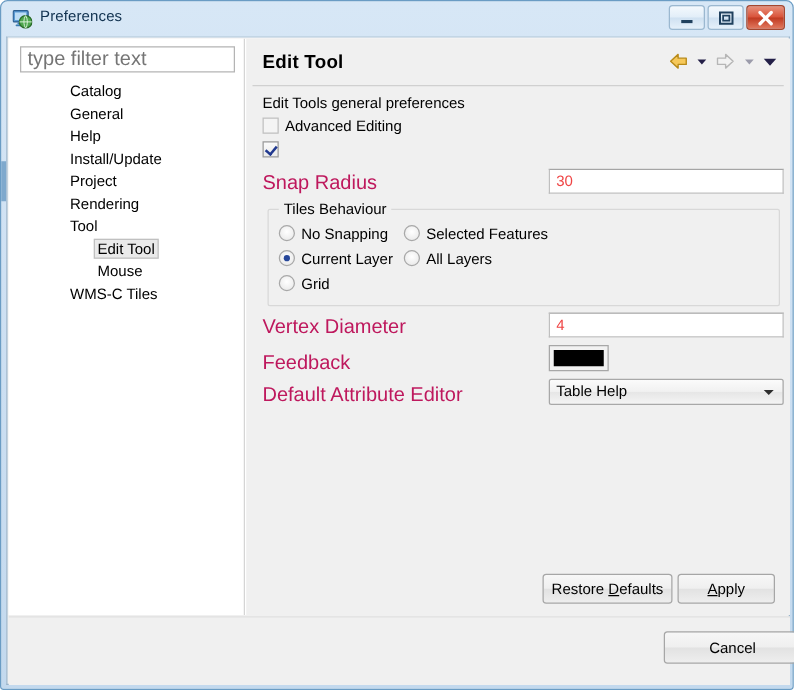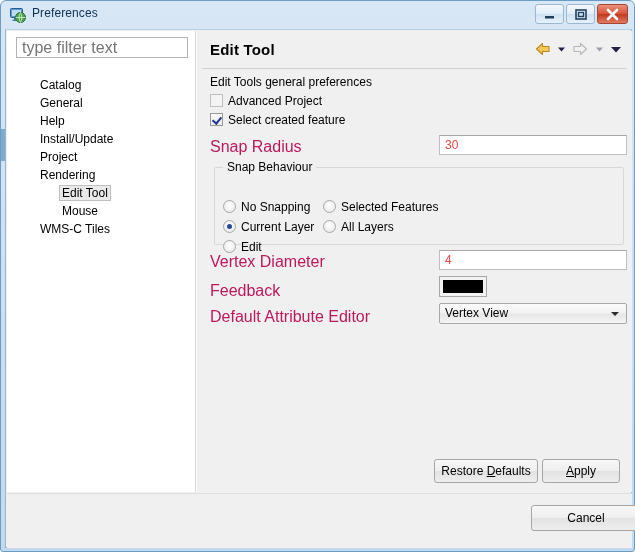--- a/index.html
+++ b/index.html
@@ -124,23 +124,22 @@
     background: #ffffff;
     font-family: "Liberation Sans", sans-serif;
     font-size: 16px;
     color: #808080;
     padding: 0 0 0 5px;
     line-height: 19px;
     outline: none;
   }
   #tree-list {
     position: absolute;
-    left: 0; top: 33px;
+    left: 16px; top: 33px;
     width: 188px;
-    margin-top: 12px;
   }
   .tree-row {
     height: 18px;
     line-height: 18px;
     font-size: 12px;
     color: #000000;
     white-space: nowrap;
     padding-left: 30px;
     box-sizing: border-box;
   }
@@ -272,21 +271,20 @@
     background: #f0f0f0;
     padding: 0 4px;
     font-size: 12px;
     color: #000000;
   }
   .radio-row {
     position: absolute;
     font-size: 12px;
     color: #000000;
     white-space: nowrap;
-    margin-top: 20px;
   }
   .radio {
     display: inline-block;
     width: 13px; height: 13px;
     box-sizing: border-box;
     border: 1px solid #a8a8a8;
     border-radius: 50%;
     background: radial-gradient(circle at 50% 40%, #ffffff 0%, #ededed 70%, #e2e2e2 100%);
     vertical-align: -2px;
     margin-right: 5px;
@@ -449,20 +447,21 @@
 
       <div id="tree-pane">
         <input id="filter-input" type="text" placeholder="type filter text" style="">
         <div id="tree-list">
           <div class="tree-row"><span class="label-box">Catalog</span></div>
           <div class="tree-row"><span class="label-box">General</span></div>
           <div class="tree-row"><span class="label-box">Help</span></div>
           <div class="tree-row"><span class="label-box">Install/Update</span></div>
           <div class="tree-row"><span class="label-box">Project</span></div>
           <div class="tree-row"><span class="label-box">Rendering</span></div>
+          <div class="tree-row"><span class="label-box">Tool</span></div>
           <div class="tree-row child selected"><span class="label-box">Edit Tool</span></div>
           <div class="tree-row child"><span class="label-box">Mouse</span></div>
           <div class="tree-row"><span class="label-box">WMS-C Tiles</span></div>
         </div>
       </div>
 
       <div id="right-pane">
 
         <div id="page-title">Edit Tool</div>
 
@@ -492,59 +491,59 @@
               <path d="M1 5 L11 5 L6 10.5 Z" fill="#231f47"></path>
             </svg>
           </span>
         </div>
 
         <div id="title-sep"></div>
 
         <div id="section-caption">Edit Tools general preferences</div>
 
         <div class="chk-row" id="row-advanced">
-          <span class="chkbox disabled"></span><span>Advanced Project</span>
+          <span class="chkbox disabled"></span><span>Advanced Editing</span>
         </div>
         <div class="chk-row" id="row-select">
-          <span class="chkbox checked"></span><span>Select created feature</span>
+          <span class="chkbox checked"></span>
         </div>
 
         <div class="field-label" id="label-snap-radius">Snap Radius</div>
         <input class="text-field" id="field-snap-radius" type="text" value="30" style="">
 
         <div id="group-snap"></div>
-        <div id="group-snap-title">Snap Behaviour</div>
+        <div id="group-snap-title">Tiles Behaviour</div>
 
         <div class="radio-row" id="r-no-snapping">
           <span class="radio"></span><span>No Snapping</span>
         </div>
         <div class="radio-row" id="r-selected-feat">
           <span class="radio"></span><span>Selected Features</span>
         </div>
         <div class="radio-row" id="r-current-layer">
           <span class="radio checked"></span><span>Current Layer</span>
         </div>
         <div class="radio-row" id="r-all-layers">
           <span class="radio"></span><span>All Layers</span>
         </div>
         <div class="radio-row" id="r-grid">
-          <span class="radio"></span><span>Edit</span>
+          <span class="radio"></span><span>Grid</span>
         </div>
 
         <div class="field-label" id="label-vertex">Vertex Diameter</div>
         <input class="text-field" id="field-vertex" type="text" value="4" style="">
 
         <div class="field-label" id="label-feedback">Feedback</div>
         <div id="swatch-feedback">
           <div class="fill"></div>
         </div>
 
         <div class="field-label" id="label-attr-editor">Default Attribute Editor</div>
         <div id="combo-attr-editor">
-          <span>Vertex View</span>
+          <span>Table Help</span>
           <span id="combo-arrow"></span>
         </div>
 
         <div class="btn" id="btn-restore"><span>Restore </span><u>D</u><span>efaults</span></div>
         <div class="btn" id="btn-apply"><u>A</u><span>pply</span></div>
 
       </div>
     </div>
 
     <div id="bottom-bar">

